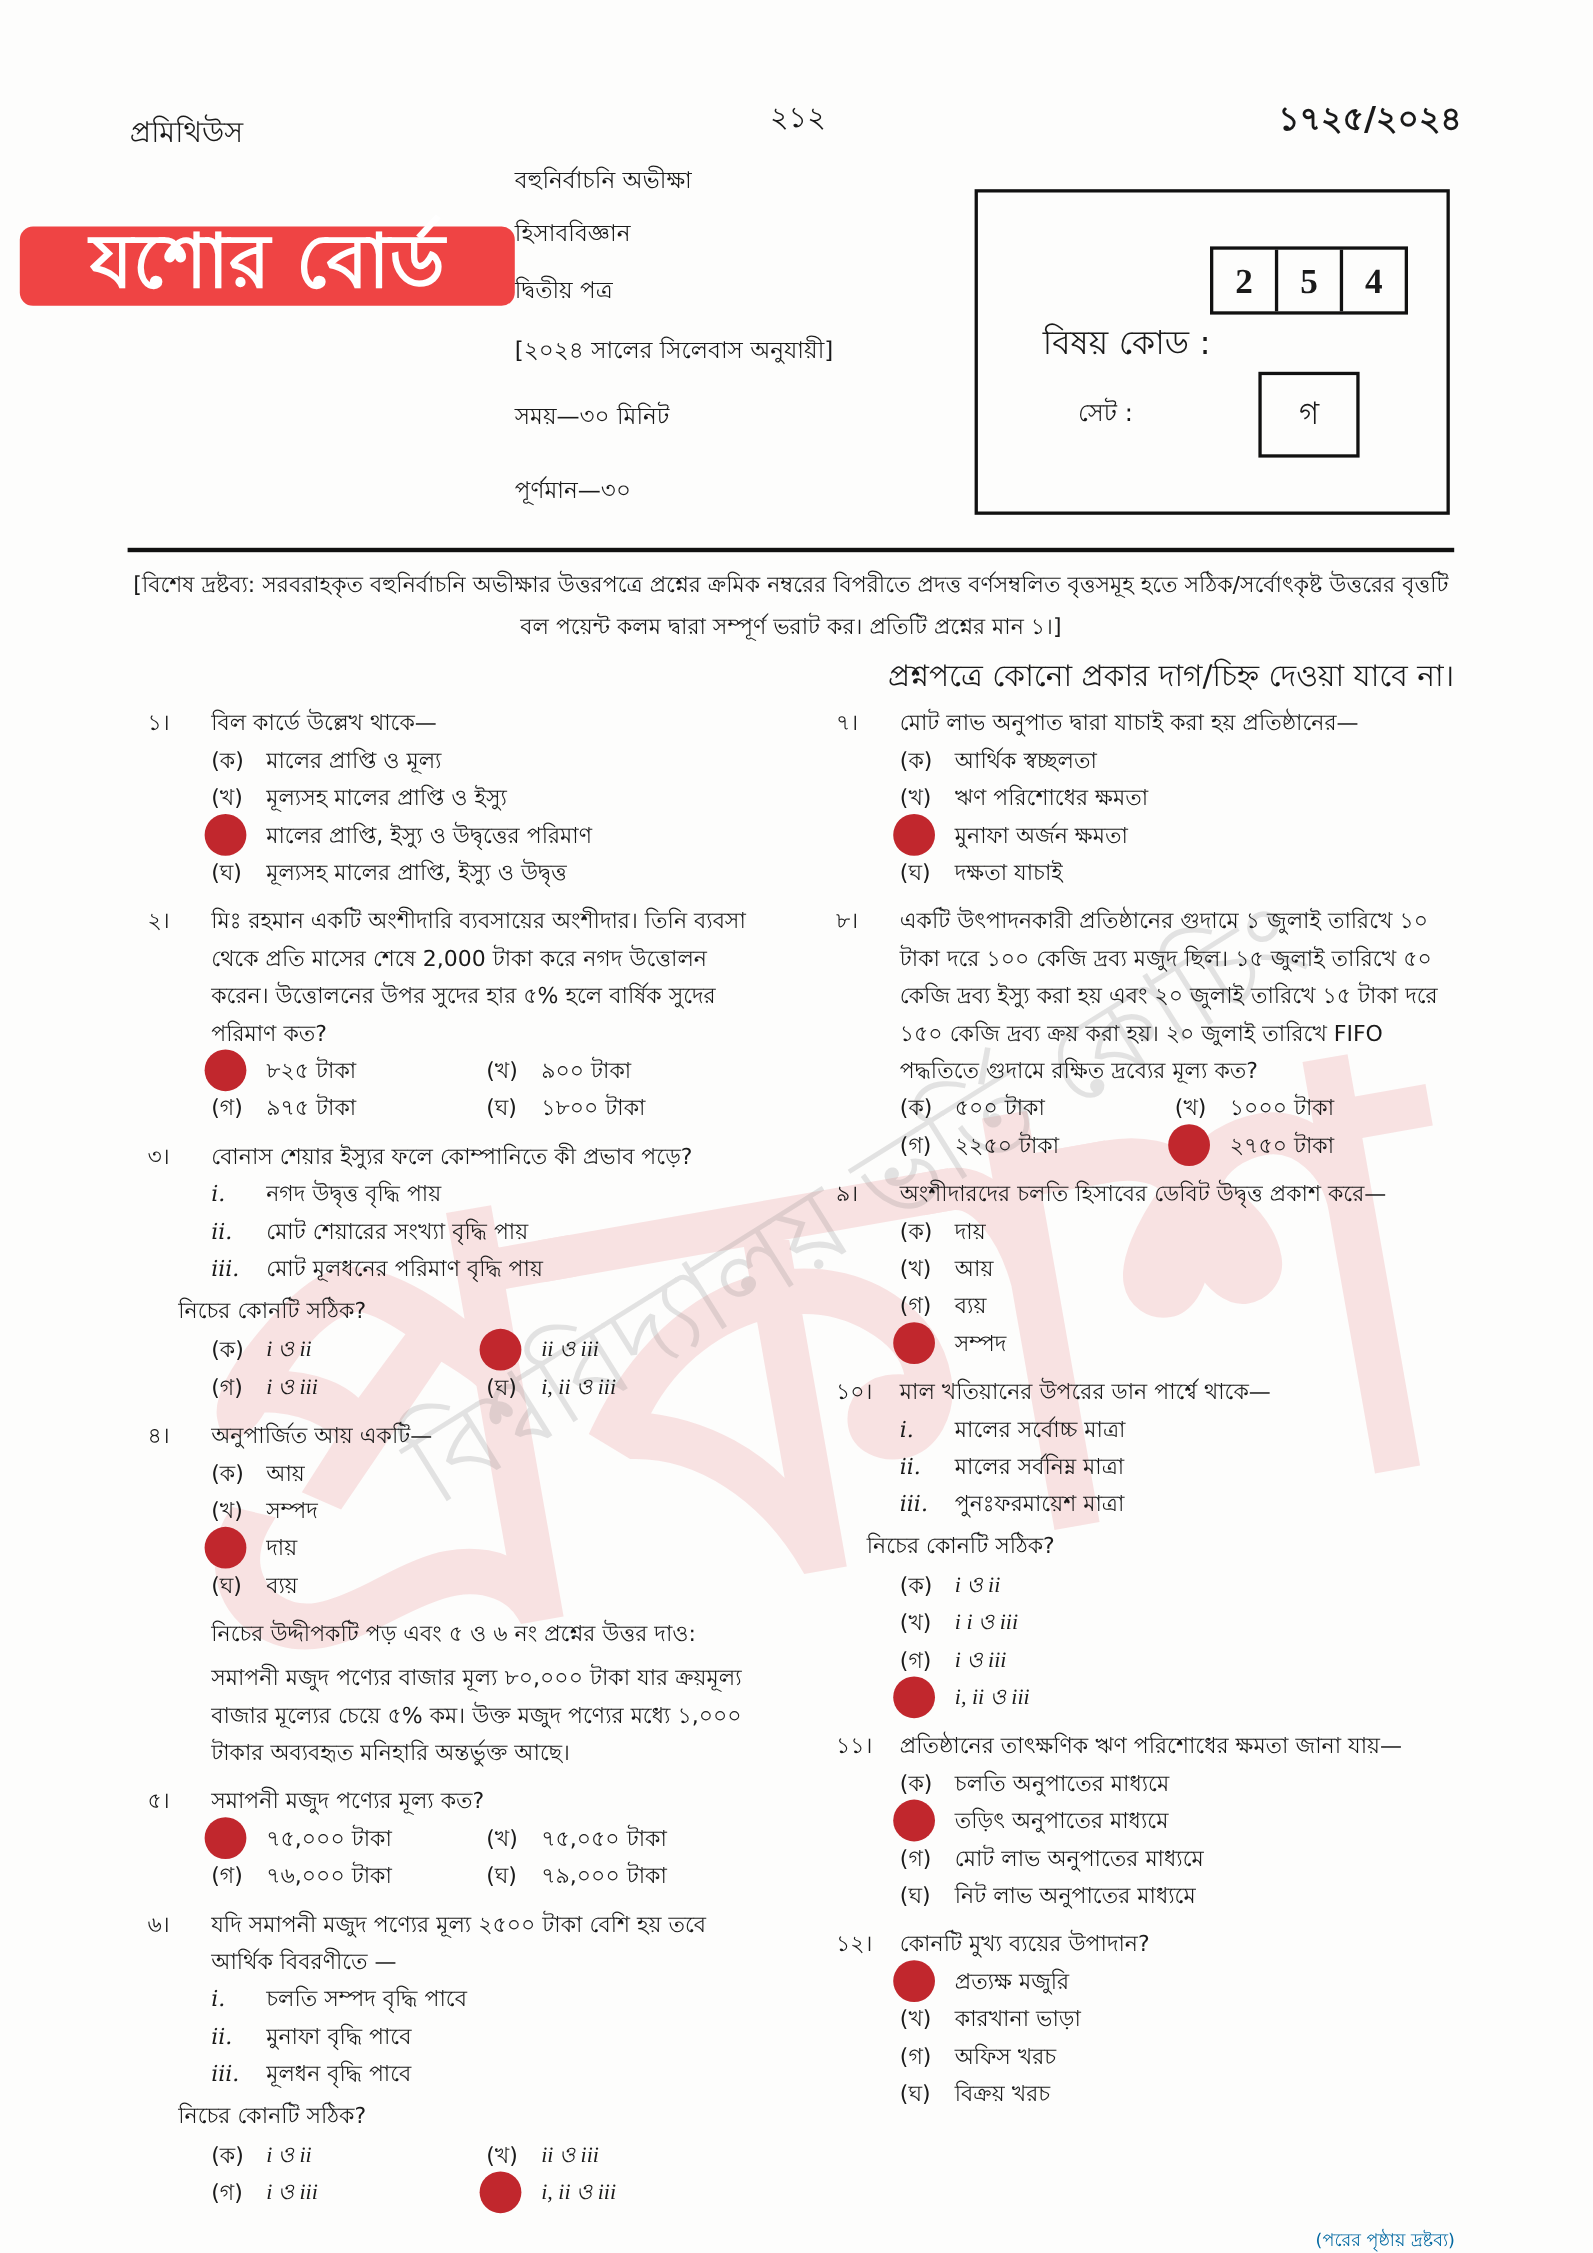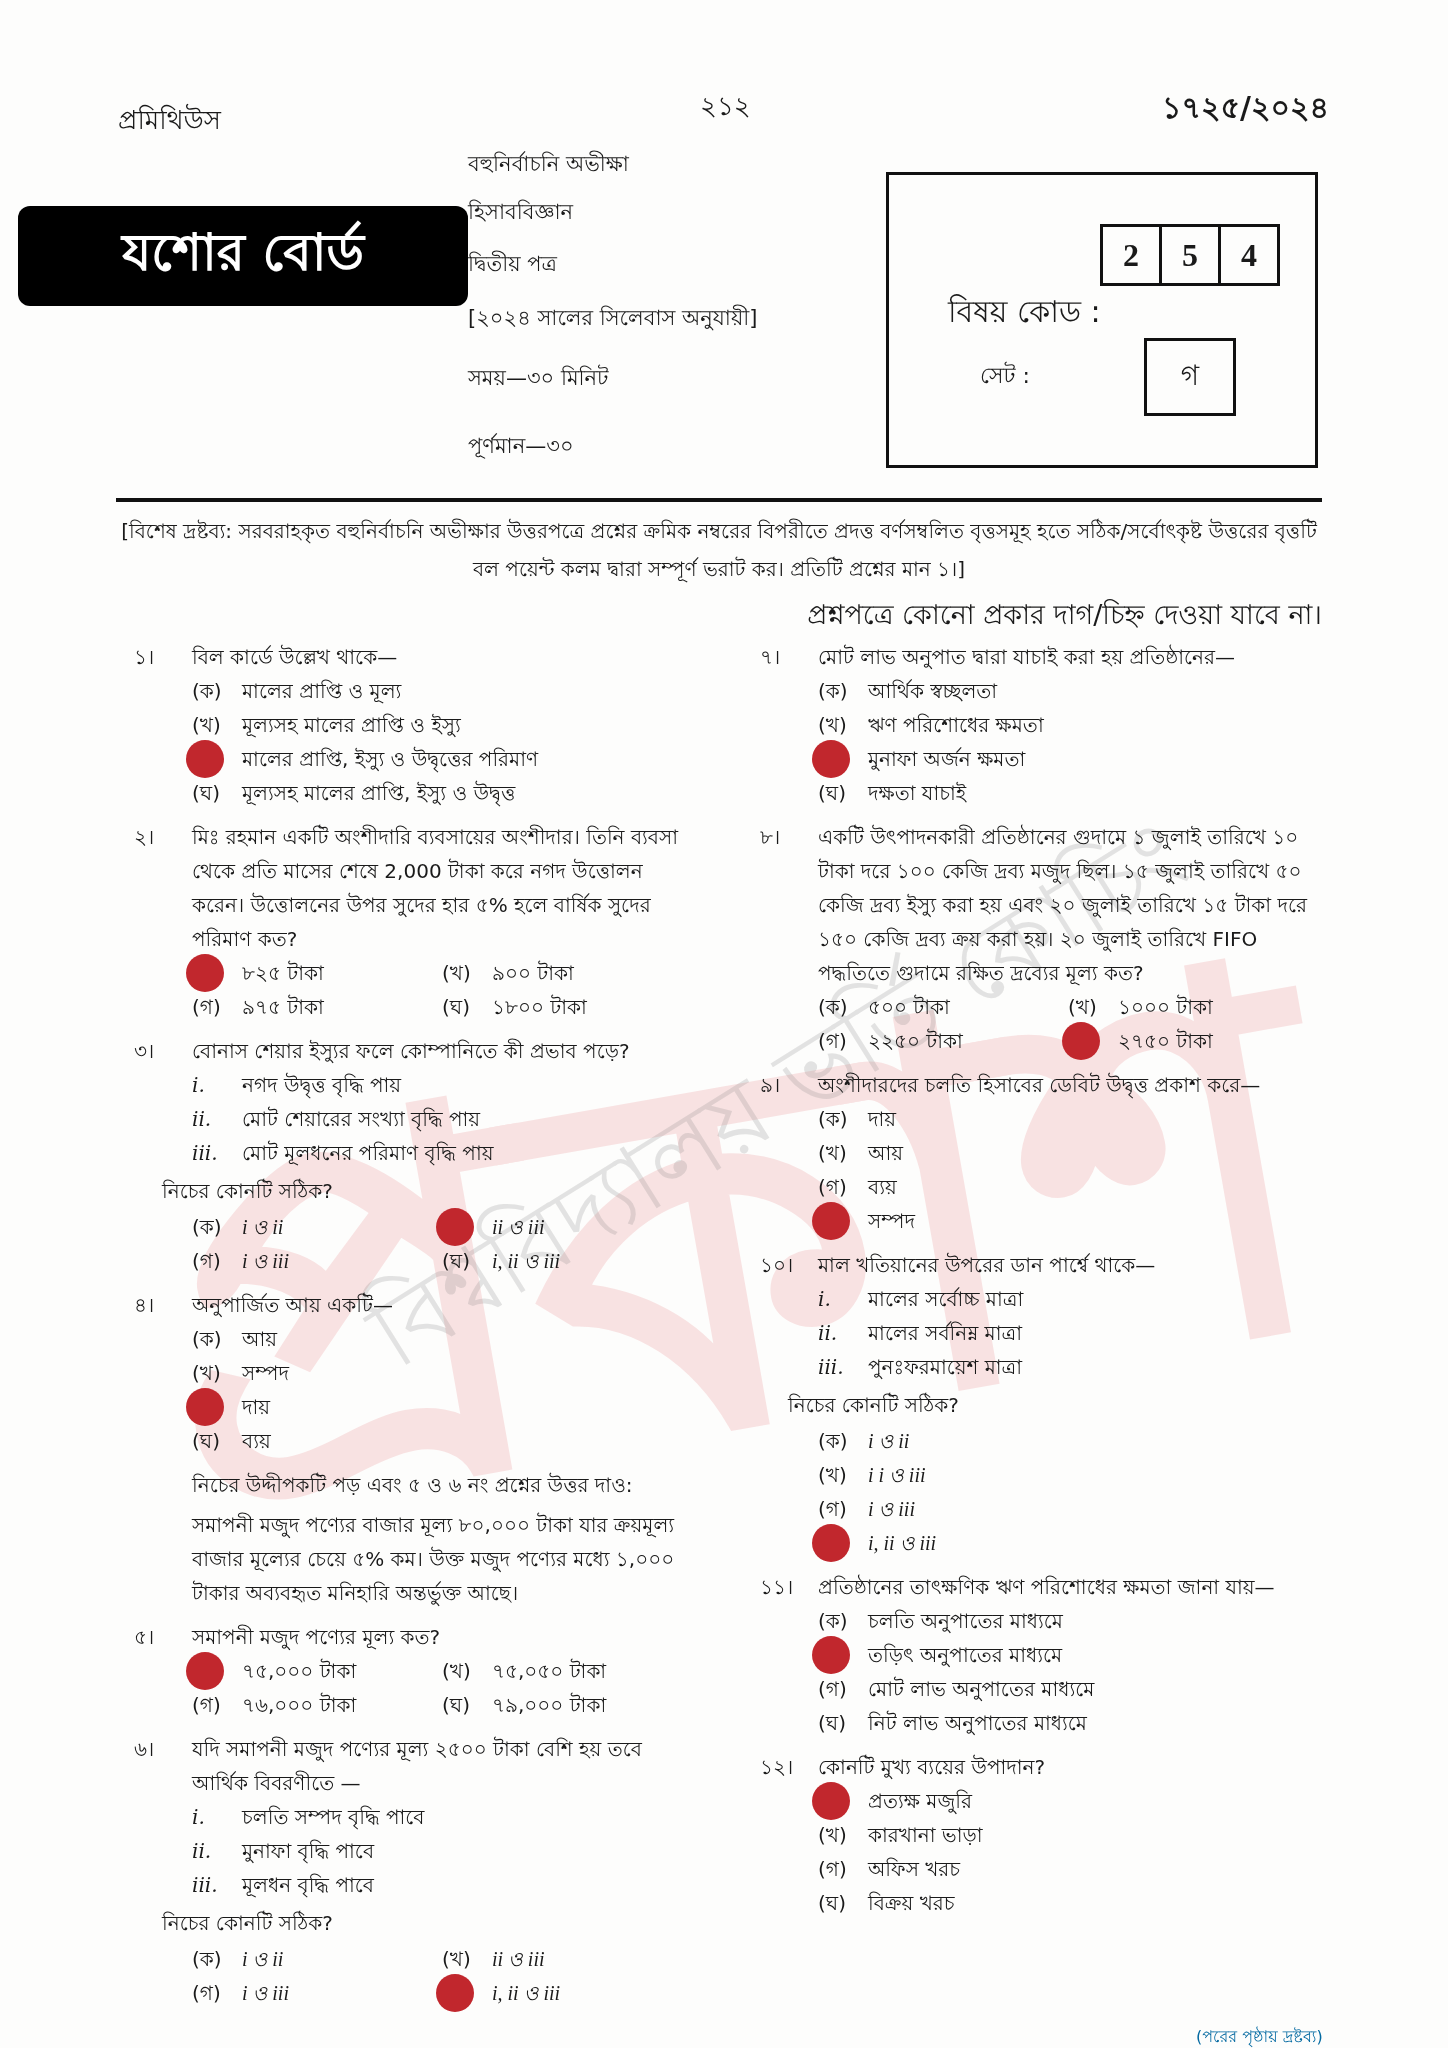--- a/index.html
+++ b/index.html
@@ -8,23 +8,23 @@
     background: #fdfdfc;
     font-family: "DejaVu Sans", "Liberation Sans", sans-serif;
     color: #1a1a1a;
   }
   .abs { position: absolute; }
   .hdr-left { left: 118px; top: 88px; font-size: 26px; margin-top: 12px; }
   .hdr-mid { left: 700px; top: 86px; font-size: 26px; }
   .hdr-right { left: 1162px; top: 84px; font-size: 30px; font-weight: bold; }
 
   .badge {
-    left: 18px; top: 206px; width: 450px; height: 100px;
-    background: #000000; border-radius: 12px;
-    color: #fff; font-size: 51px; font-weight: bold;
+    left: 18px; top: 206px; width: 450px; height: 72px;
+    background: #ef4444; border-radius: 12px;
+    color: #fff; font-size: 68px; font-weight: bold;
     display: flex; align-items: center; justify-content: center;
     z-index: 5;
   }
 
   .meta { left: 468px; font-size: 21px; }
   .meta-0 { top: 148px; }
   .meta-1 { top: 196px; text-align: center; }
   .meta-2 { top: 248px; }
   .meta-3 { top: 302px; }
   .meta-4 { top: 362px; }

